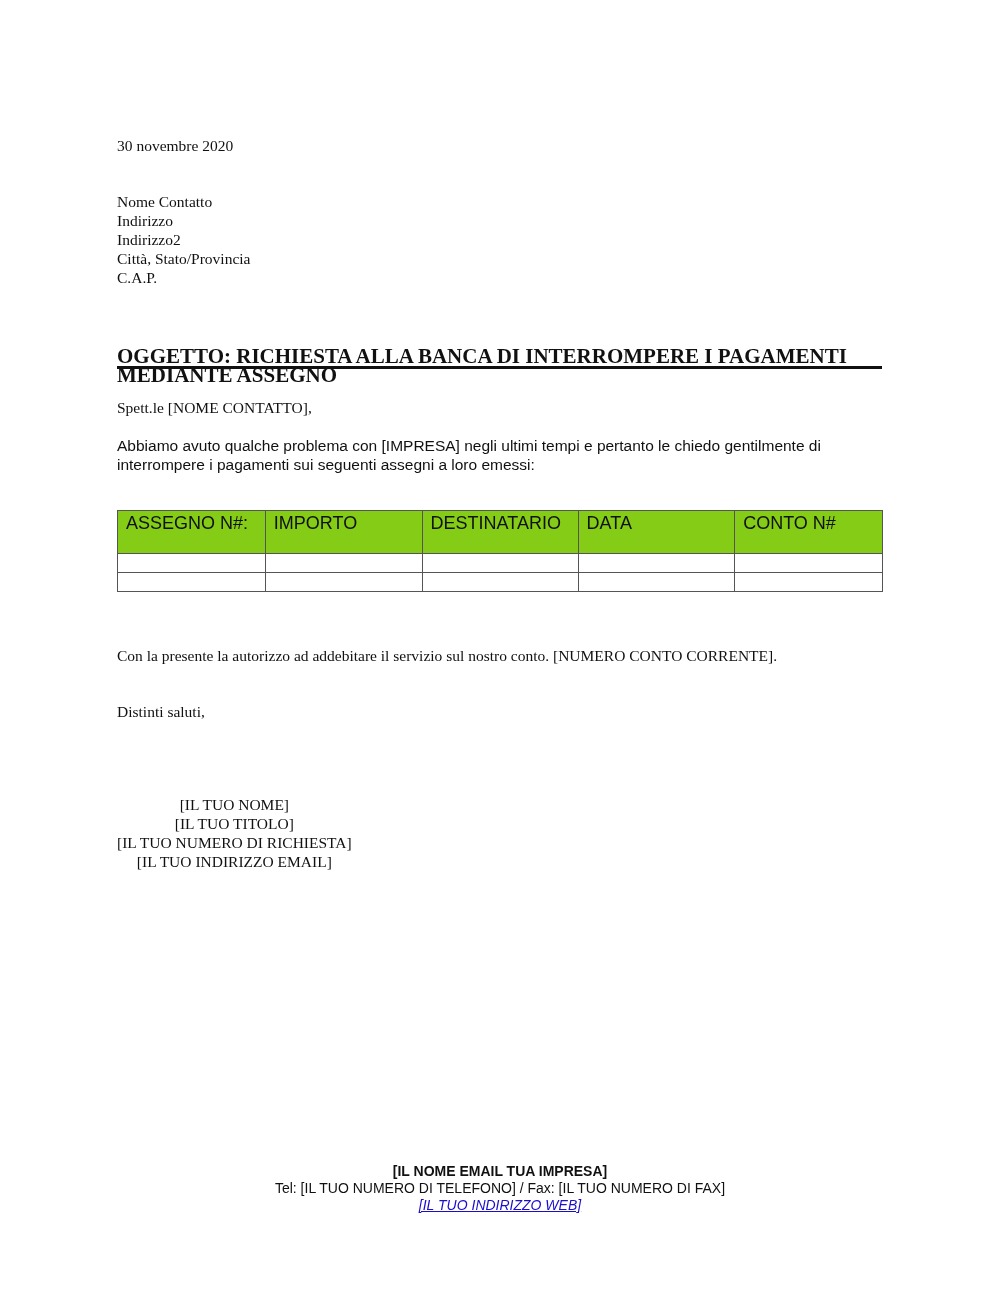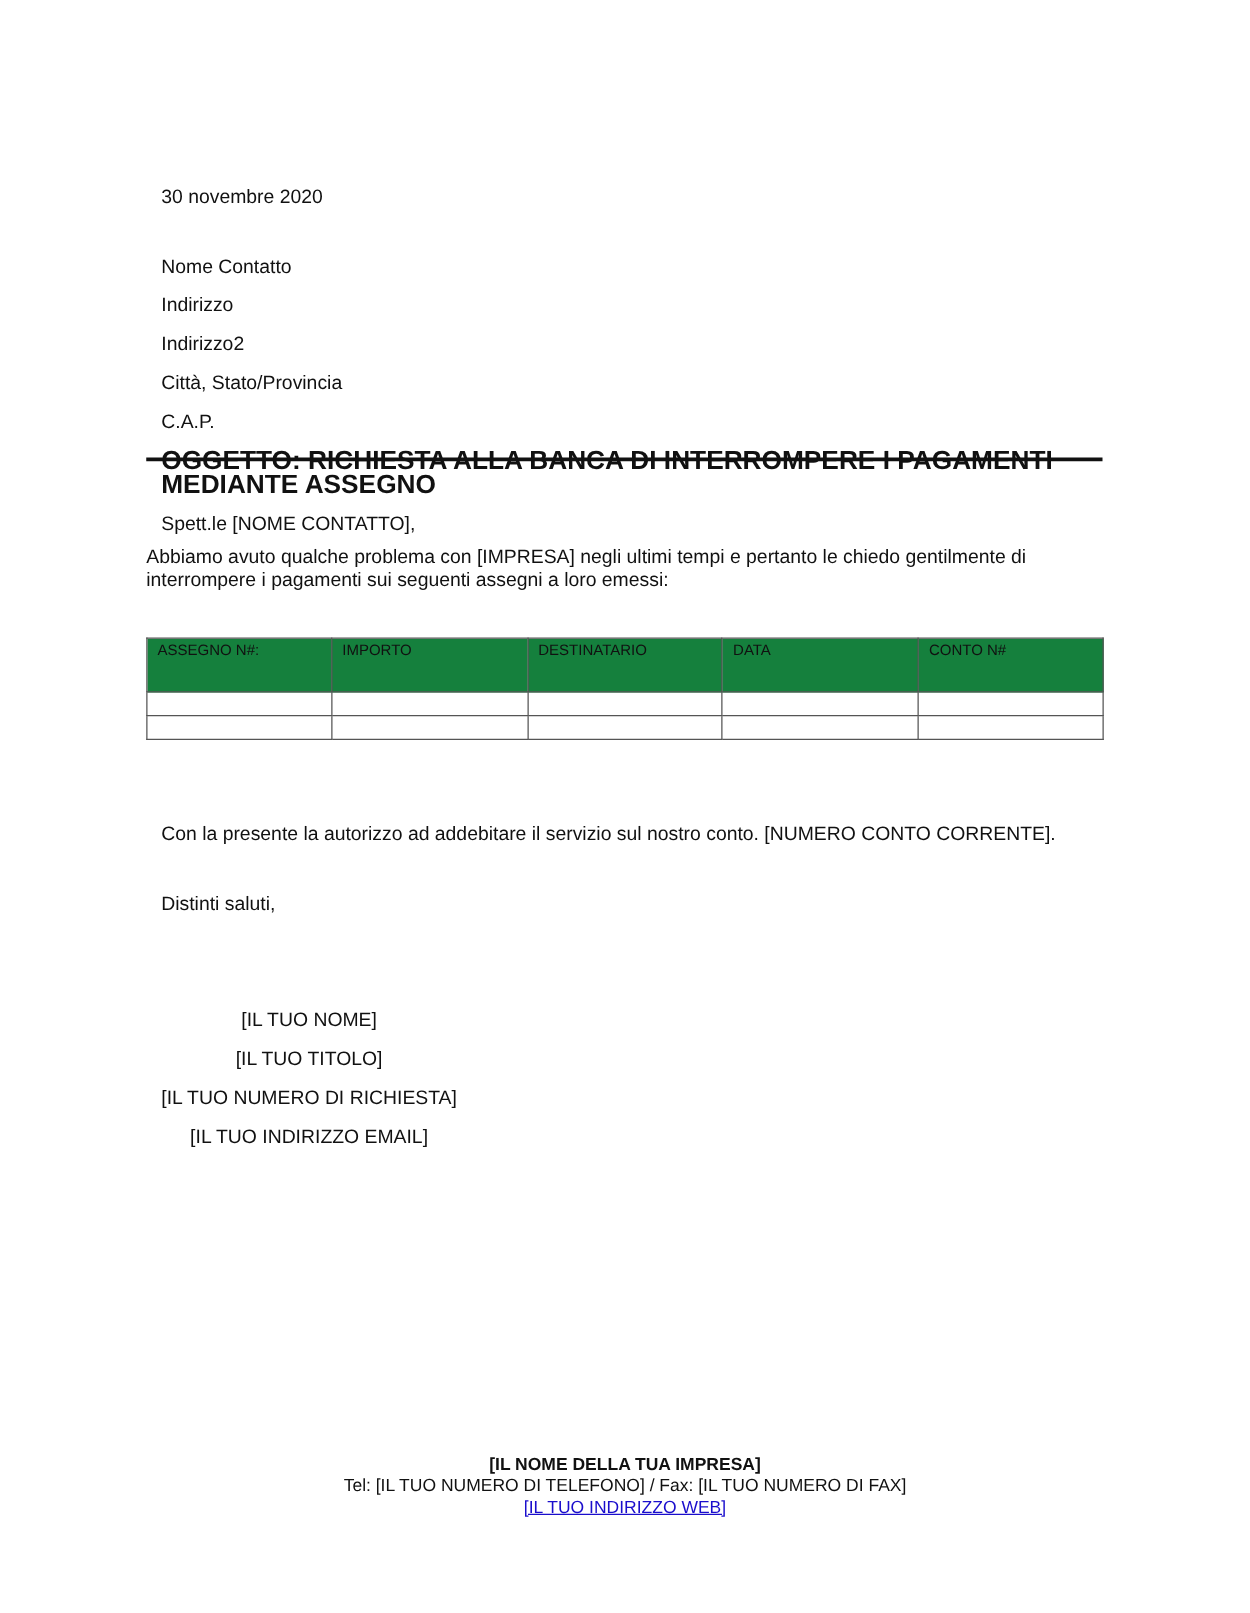--- a/index.html
+++ b/index.html
@@ -1,35 +1,35 @@
 <!DOCTYPE html>
 <html><head>
 <meta charset="utf-8">
 <style>
   html, body { margin: 0; padding: 0; background: #ffffff; }
   body { width: 1000px; height: 1290px; position: relative; overflow: hidden;
          font-family: "Liberation Sans", sans-serif; color: #111; font-size: 15.5px; }
   .abs { position: absolute; left: 117px; }
-  .line { line-height: 19px; margin: 12px; }
+  .line { line-height: 19px; margin: 0; font-family: Liberation Serif, serif; }
   #date { top: 136px; }
   #address { top: 192px; }
   #subject { top: 347px; width: 765px; font-weight: bold; font-size: 21px; }
   #rule { top: 366px; width: 765px; height: 3px; background: #111; left: 117px; position: absolute; }
   #salutation { top: 398px; text-align: right; }
   #body1 { top: 436px; width: 770px; line-height: 19px; }
   #checks-table { position: absolute; left: 117px; top: 510px; width: 766px; border-collapse: collapse; }
-  #checks-table th { background: #15803d; font-weight: normal; text-align: left; vertical-align: top;
-    border: 1px solid #555; height: 38px; padding: 2px 8px; font-size: 12px; }
+  #checks-table th { background: #84cc16; font-weight: normal; text-align: left; vertical-align: top;
+    border: 1px solid #555; height: 38px; padding: 2px 8px; font-size: 18px; }
   #checks-table td { border: 1px solid #555; height: 18px; padding: 0 8px; }
   #auth { top: 646px; }
   #closing { top: 702px; }
   #sig { top: 795px; text-align: center; }
   #footer { position: absolute; left: 0; width: 1000px; top: 1163px; text-align: center; font-size: 14px; line-height: 17px; }
   #footer .bold { font-weight: bold; }
-  #footer a { color: #1a0dcc; text-decoration: underline; }
+  #footer a { color: #1a0dcc; text-decoration: underline; font-style: italic; }
 </style>
 </head>
 <body>
 
 <p id="date" class="abs line">30 novembre 2020</p>
 
 <div id="address" class="abs">
   <p class="line">Nome Contatto</p>
   <p class="line">Indirizzo</p>
   <p class="line">Indirizzo2</p>
@@ -82,16 +82,16 @@
 <p id="closing" class="abs line">Distinti saluti,</p>
 
 <div id="sig" class="abs">
   <p class="line">[IL TUO NOME]</p>
   <p class="line">[IL TUO TITOLO]</p>
   <p class="line">[IL TUO NUMERO DI RICHIESTA]</p>
   <p class="line">[IL TUO INDIRIZZO EMAIL]</p>
 </div>
 
 <div id="footer">
-  <div class="bold">[IL NOME DELLA TUA IMPRESA]</div>
+  <div class="bold">[IL NOME EMAIL TUA IMPRESA]</div>
   <div>Tel: [IL TUO NUMERO DI TELEFONO] / Fax: [IL TUO NUMERO DI FAX]</div>
   <div><a>[IL TUO INDIRIZZO WEB]</a></div>
 </div>
 
 </body></html>

